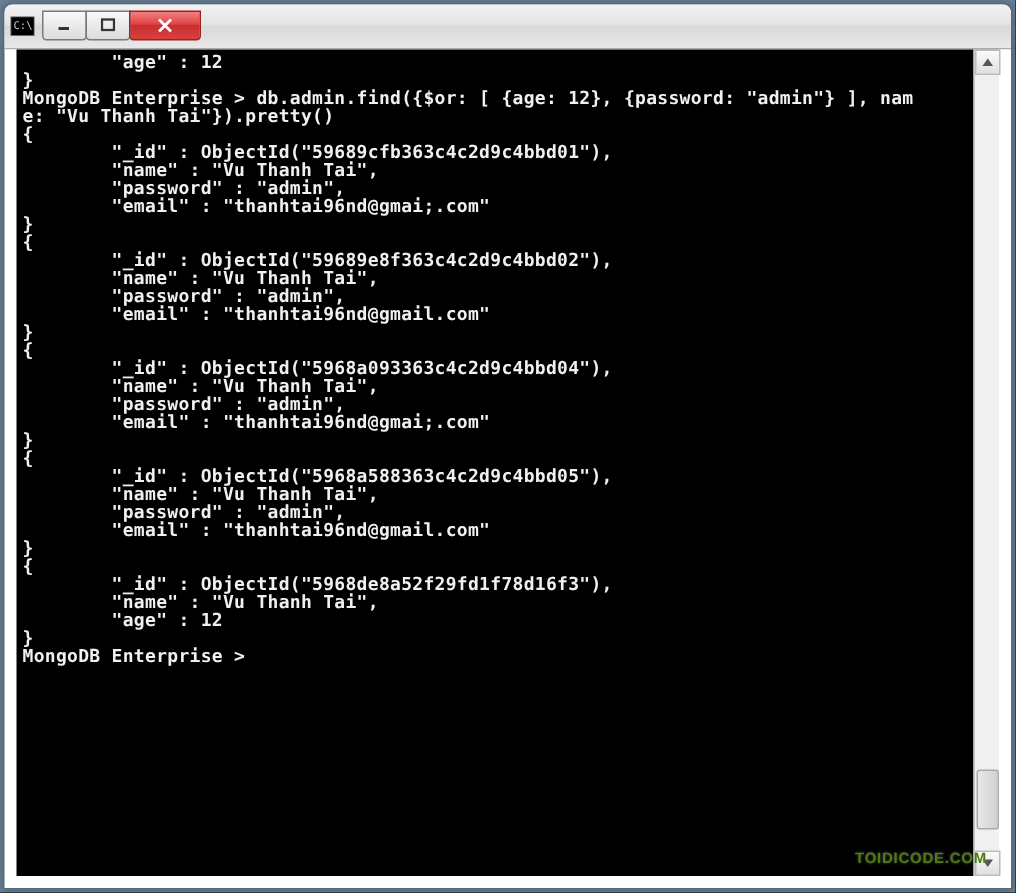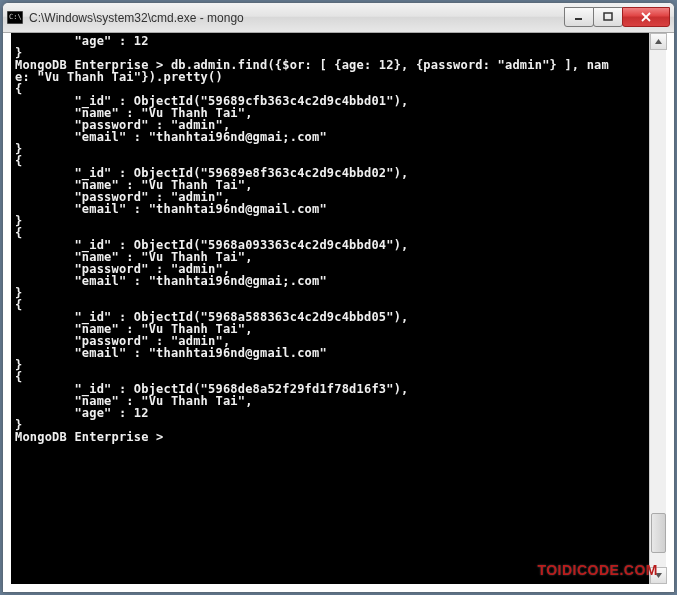--- a/index.html
+++ b/index.html
@@ -114,40 +114,39 @@
       left: 1px;
       width: 15px;
       background: linear-gradient(to right, #e8e8e8, #d0d0d0);
       border: 1px solid #aaa;
       border-radius: 2px;
     }
     .watermark {
       position: absolute;
       bottom: 14px;
       right: 16px;
-      color: #b91c1c;
+      color: #4d7c0f;
       font-family: Arial, sans-serif;
-      font-size: 14px;
+      font-size: 10px;
       font-weight: bold;
       letter-spacing: 0.5px;
       text-shadow: 0 0 2px rgba(255,255,255,0.3);
     }
   </style>
 </head>
 <body>
 
 <div class="window">
   <div class="titlebar">
     <span class="titlebar-icon">
       <svg width="16" height="13" viewBox="0 0 16 13">
         <rect x="0" y="0" width="16" height="13" fill="#000" stroke="#888" stroke-width="1"></rect>
         <text x="2" y="8" fill="#ccc" font-size="7" font-family="monospace">C:\</text>
       </svg>
     </span>
-    <span class="titlebar-text">C:\Windows\system32\cmd.exe - mongo</span>
     <div class="win-buttons">
       <div class="win-btn">
         <svg width="10" height="10">
             <line x1="1" y1="7" x2="8" y2="7" stroke="#333" stroke-width="2"></line>
           </svg>
       </div>
       <div class="win-btn">
         <svg width="10" height="10">
             <rect x="1" y="1" width="8" height="7" fill="none" stroke="#333" stroke-width="1.5"></rect>
           </svg>

